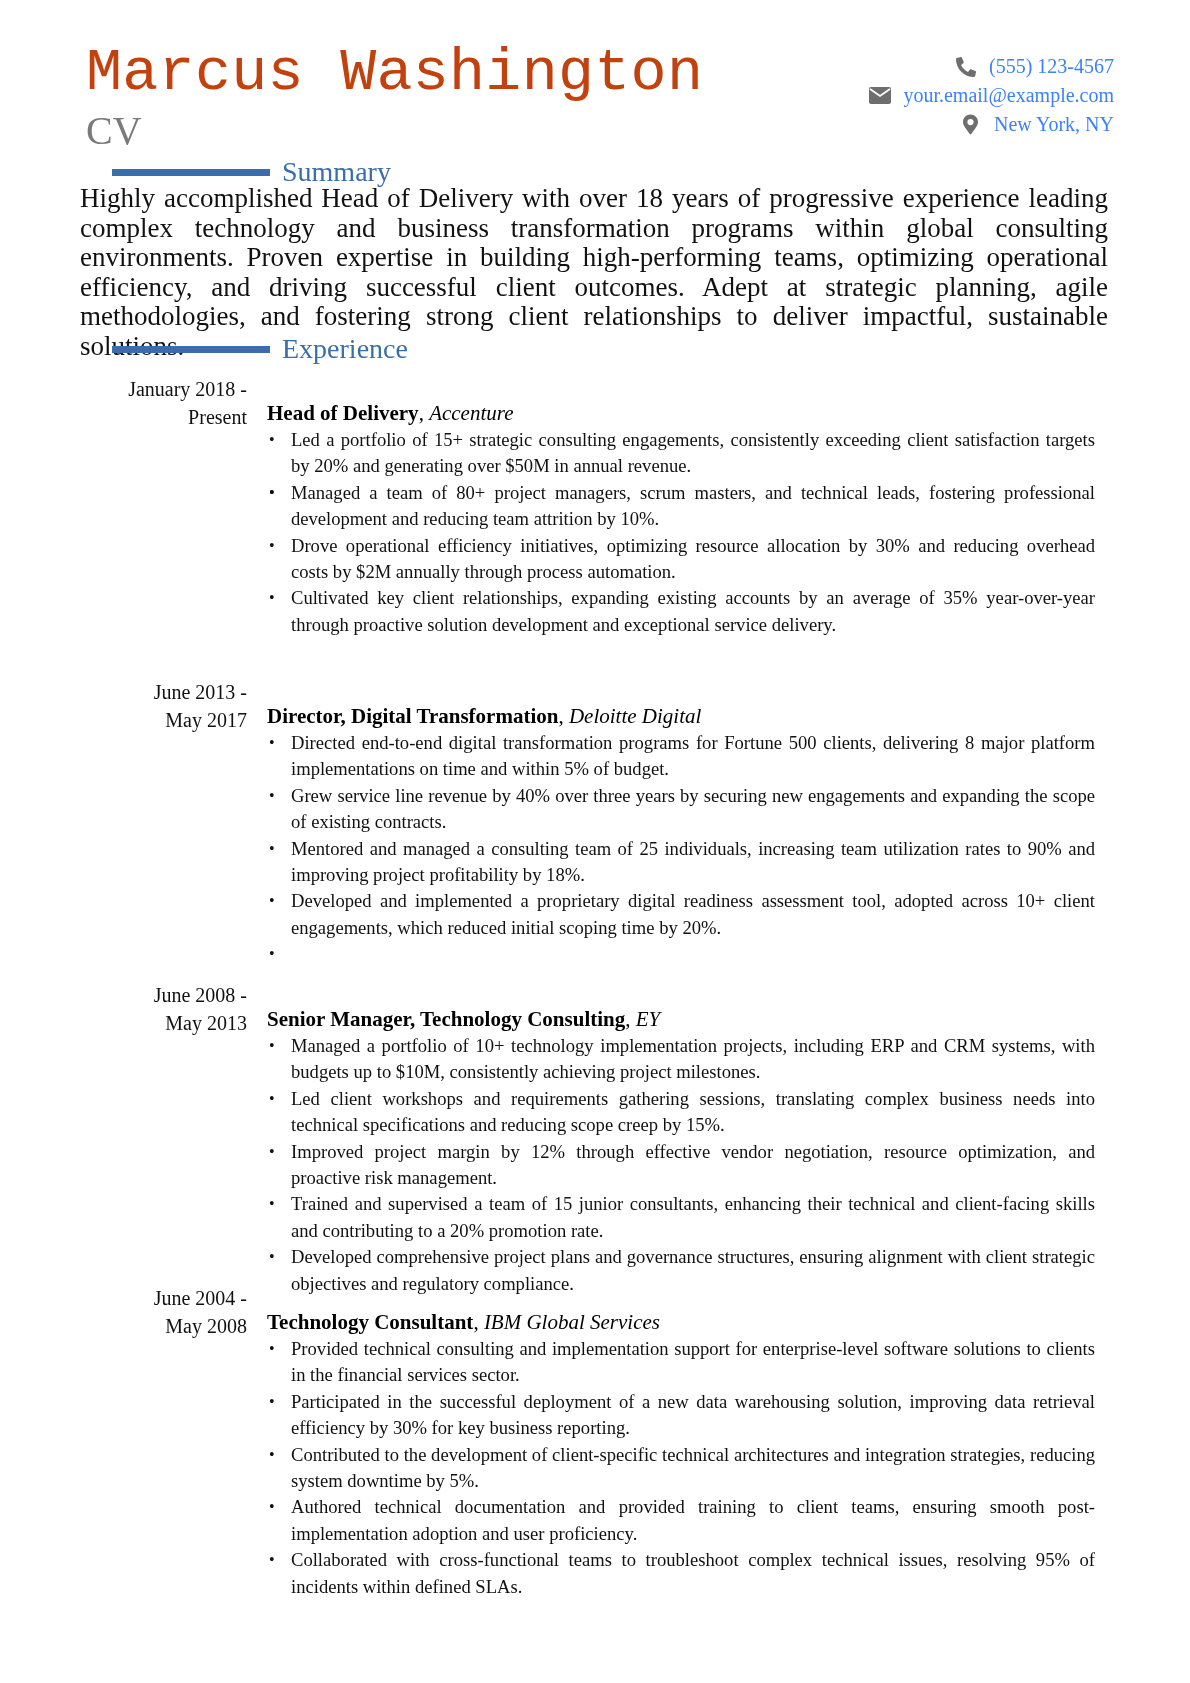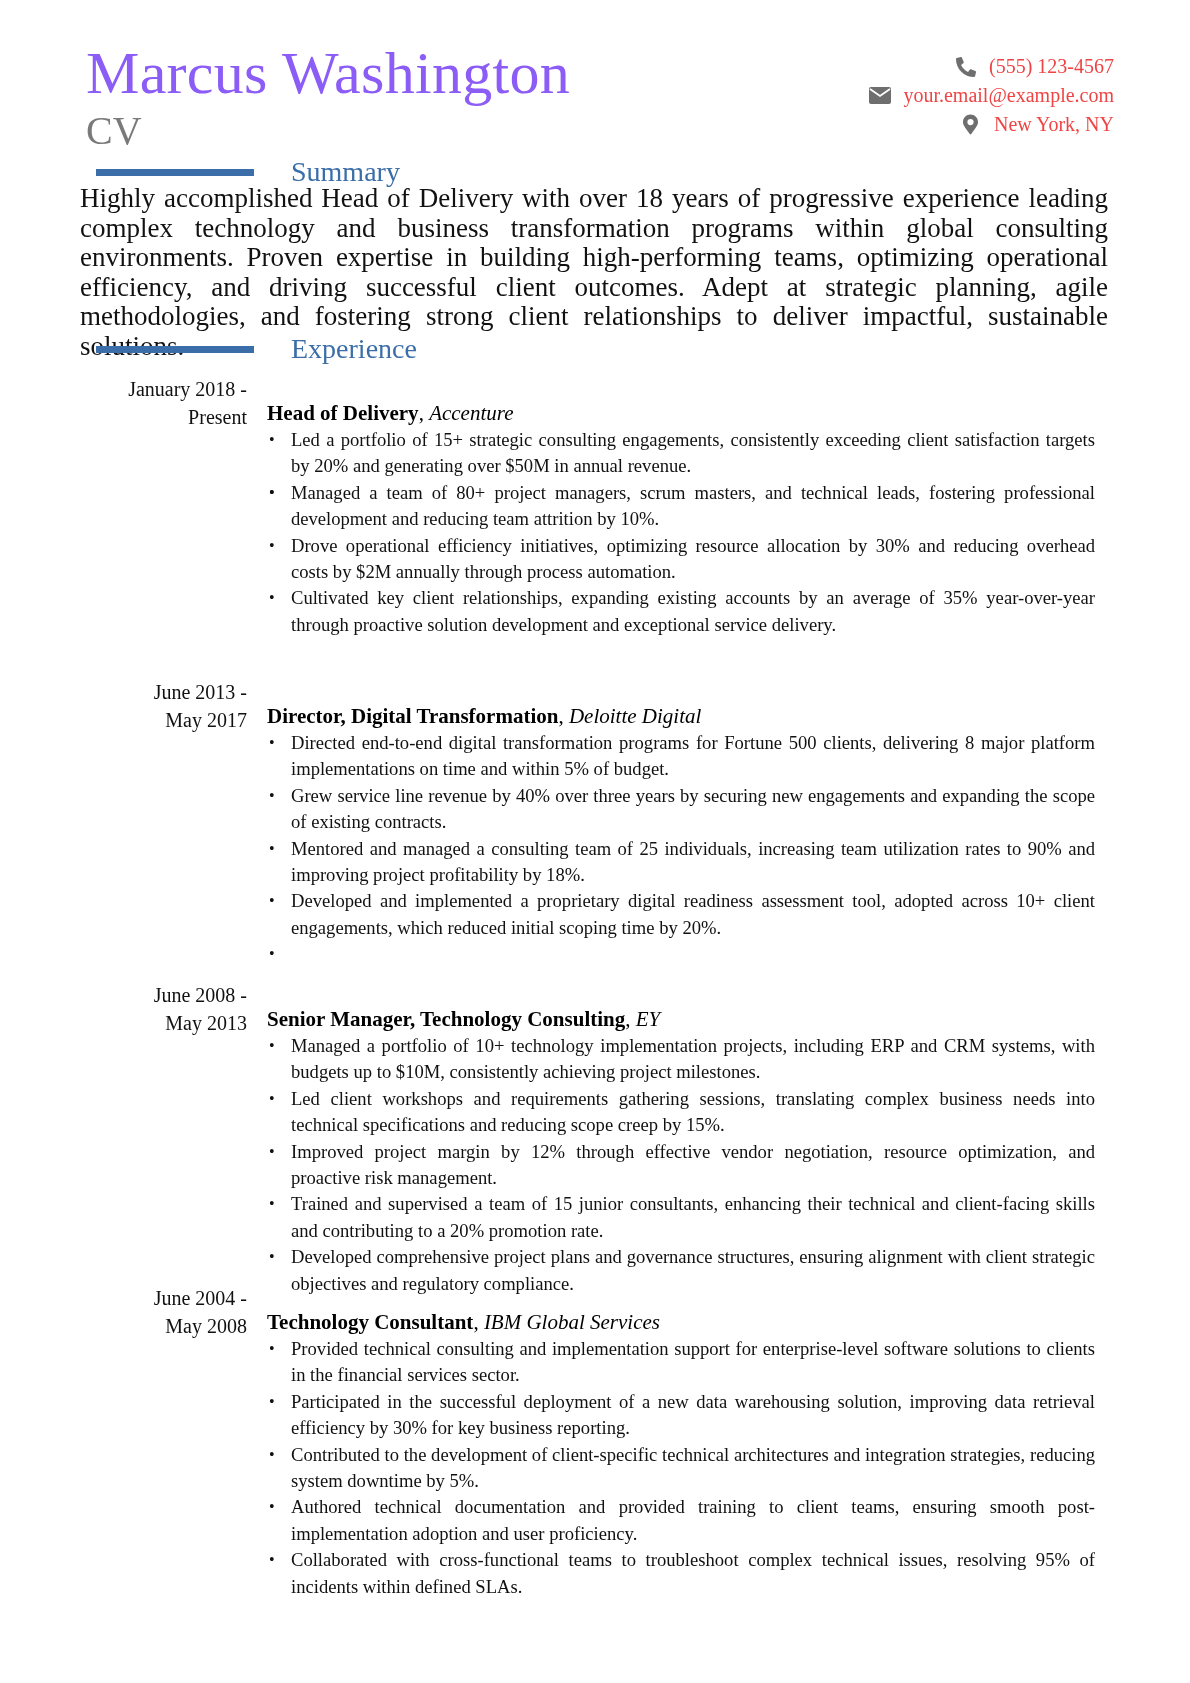--- a/index.html
+++ b/index.html
@@ -3,38 +3,38 @@
   <meta charset="utf-8">
   <style>
     html, body { margin: 0; padding: 0; background: #ffffff; }
     body {
       width: 1190px; height: 1683px; position: relative; overflow: hidden;
       font-family: "DejaVu Serif", "Liberation Serif", serif;
       color: #111;
     }
     .name {
       position: absolute; left: 86px; top: 38px;
-      font-family: Liberation Serif, serif;
-      font-size: 60px; line-height: 70px; color: #8b5cf6; letter-spacing: 0.3px;
+      font-family: Liberation Mono, monospace;
+      font-size: 60px; line-height: 70px; color: #c2410c; letter-spacing: 0.3px;
     }
     .subtitle {
       position: absolute; left: 86px; top: 108px;
       font-family: "Liberation Serif", serif;
       font-size: 40px; line-height: 46px; color: #7a7a7a;
     }
     .contact {
       position: absolute; right: 76px; top: 52px; text-align: right;
       font-family: "Liberation Serif", serif;
-      font-size: 20px; color: #ef4444;
+      font-size: 20px; color: #3b82f6;
     }
     .contact-row { height: 29px; line-height: 29px; display: flex; justify-content: flex-end; align-items: center; }
     .contact-row .ico { width: 22px; height: 20px; margin-right: 12px; display: inline-flex; align-items: center; justify-content: center; }
     .contact-row .ico svg { fill: #6e6e6e; }
 
-    .section-head { position: absolute; left: 96px; height: 30px; display: flex; align-items: center; gap: 25px; }
+    .section-head { position: absolute; left: 112px; height: 30px; display: flex; align-items: center; }
     .section-head .bar { width: 158px; height: 7px; background: #3b6ea8; margin-right: 12px; }
     .section-head .title {
       font-family: "Liberation Serif", serif;
       font-size: 28px; color: #3b6ea8; line-height: 30px;
     }
 
     .summary {
       position: absolute; left: 80px; top: 184px; width: 1028px;
       font-family: "Liberation Serif", serif;
       font-size: 27px; line-height: 29.6px; text-align: justify; color: #111;

